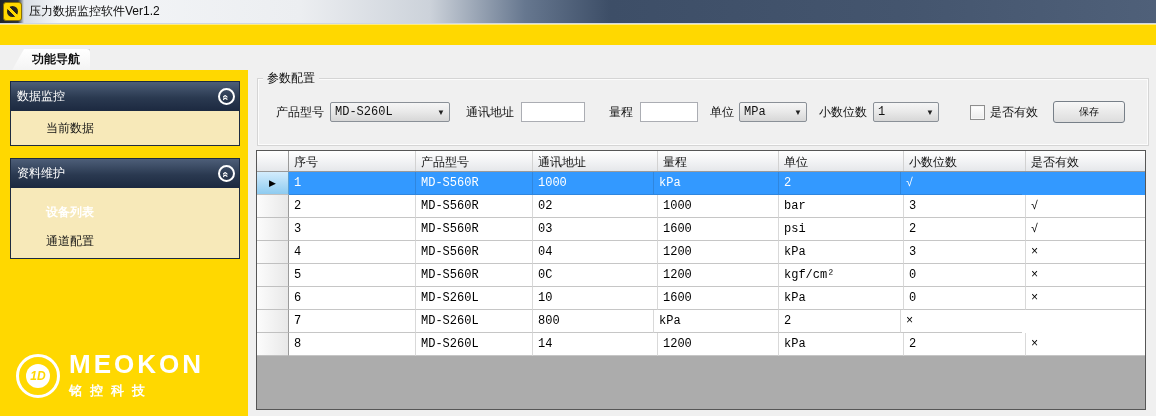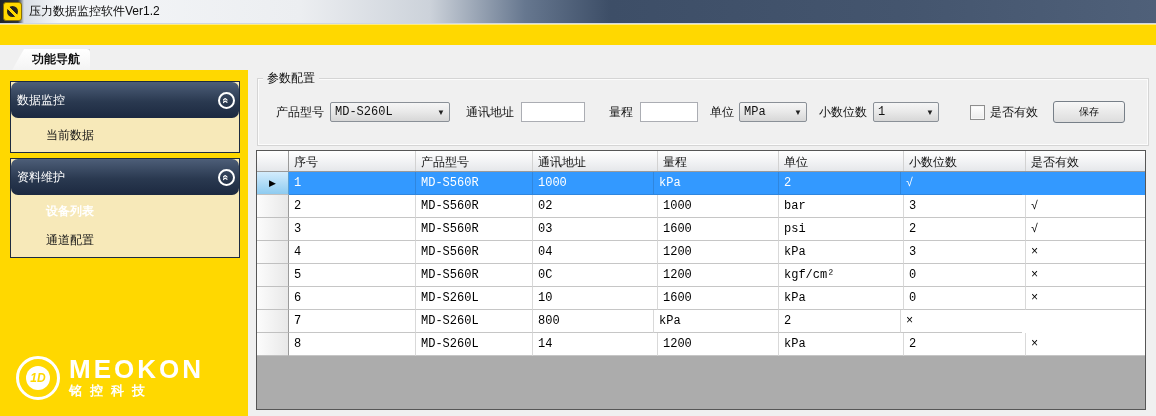--- a/index.html
+++ b/index.html
@@ -31,43 +31,43 @@
   .tab-bg{position:absolute;inset:0;background:linear-gradient(#ffffff,#f4f4f4);
     clip-path:polygon(12px 0,100% 0,100% 100%,0 100%);
     filter:drop-shadow(0 0 1px #8a8a8a);border-radius:0 3px 0 0;}
   .tab-label{position:relative;font-size:12px;font-weight:bold;color:#111;
     line-height:21px;text-align:center;padding-left:10px;font-family:Liberation Serif, serif;}
   
   .sidebar{position:absolute;left:0;top:70px;bottom:0;width:248px;background:#FFD800;}
   .side-panel{position:absolute;left:10px;width:228px;border:1px solid #1e2b40;background:#F7E9B9;}
   .panel1{top:11px;}
   .panel2{top:88px;}
-  .panel-header{height:36px;background:linear-gradient(#4d5e78,#2a3950 55%,#1c2940);
+  .panel-header{height:29px;background:linear-gradient(#4d5e78,#2a3950 55%,#1c2940);
     color:#fff;display:flex;align-items:center;justify-content:space-between;
-    padding:0 4px 0 6px;font-size:12px;cursor:pointer;border-radius:7px;}
+    padding:0 4px 0 6px;font-size:12px;cursor:pointer;}
   .chevron{width:13px;height:13px;border:2px solid #fff;border-radius:50%;
     display:flex;align-items:center;justify-content:center;flex:none;}
   .chevron span{display:block;transform:rotate(90deg);font-size:11px;font-weight:bold;
     line-height:0;letter-spacing:-1px;margin-left:-1px;}
   .panel1 .panel-body{height:34px;}
-  .panel2 .panel-body{height:60px;padding-top:2px;}
+  .panel2 .panel-body{height:60px;padding-top:10px;}
   .side-item{font-size:12px;color:#151515;padding-left:35px;display:flex;align-items:center;cursor:pointer;}
   .panel1 .side-item{height:34px;}
   .panel2 .side-item{height:29px;}
   .side-item.active{color:#fff;font-weight:bold;}
   
   .logo{position:absolute;left:16px;bottom:16px;display:flex;align-items:center;}
   .logo-badge{width:38px;height:38px;border:3px solid #fff;border-radius:50%;
     display:flex;align-items:center;justify-content:center;flex:none;}
   .logo-badge-inner{width:24px;height:24px;background:#fff;border-radius:50%;
     color:#FFD800;font-weight:bold;font-style:italic;font-size:12px;
     display:flex;align-items:center;justify-content:center;}
   .logo-text{margin-left:9px;}
   .logo-brand{color:#fff;font-weight:bold;font-size:26px;letter-spacing:3px;line-height:1;}
-  .logo-sub{color:#fff;font-weight:bold;font-size:13px;letter-spacing:8px;}
+  .logo-sub{color:#fff;font-weight:bold;font-size:13px;letter-spacing:8px;margin-top:5px;}
   
   .main{position:absolute;left:248px;right:0;top:70px;bottom:0;background:#f0f0f0;}
   .groupbox{position:absolute;left:9px;right:7px;top:8px;height:66px;
     border:1px solid #d5d5d5;box-shadow:inset 0 0 0 1px rgba(255,255,255,.8);}
   .groupbox-label{position:absolute;top:-9px;left:5px;background:#f0f0f0;
     padding:0 4px;font-size:12px;color:#111;}
   .controls{position:absolute;top:22px;left:0;right:0;display:flex;align-items:center;font-size:12px;color:#111;}
   .lbl{flex:none;}
   .combo{height:20px;box-sizing:border-box;background:linear-gradient(#f6f6f6,#eaeaea 45%,#d7d7d7);
     border:1px solid #8a9097;border-radius:2px;display:flex;align-items:center;cursor:pointer;flex:none;}

